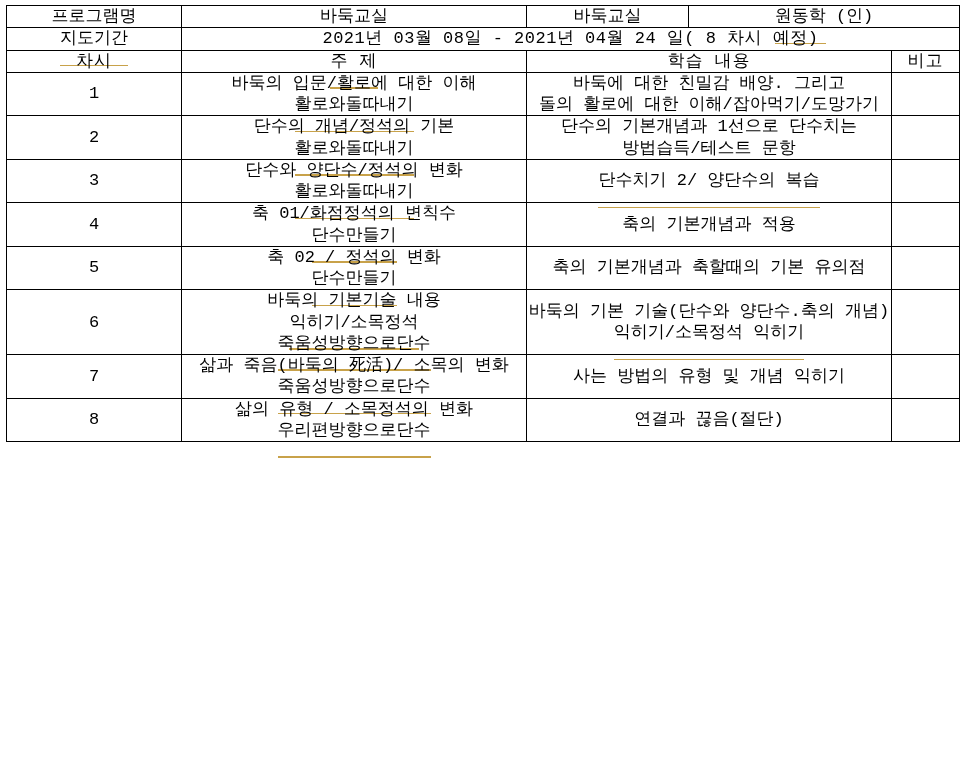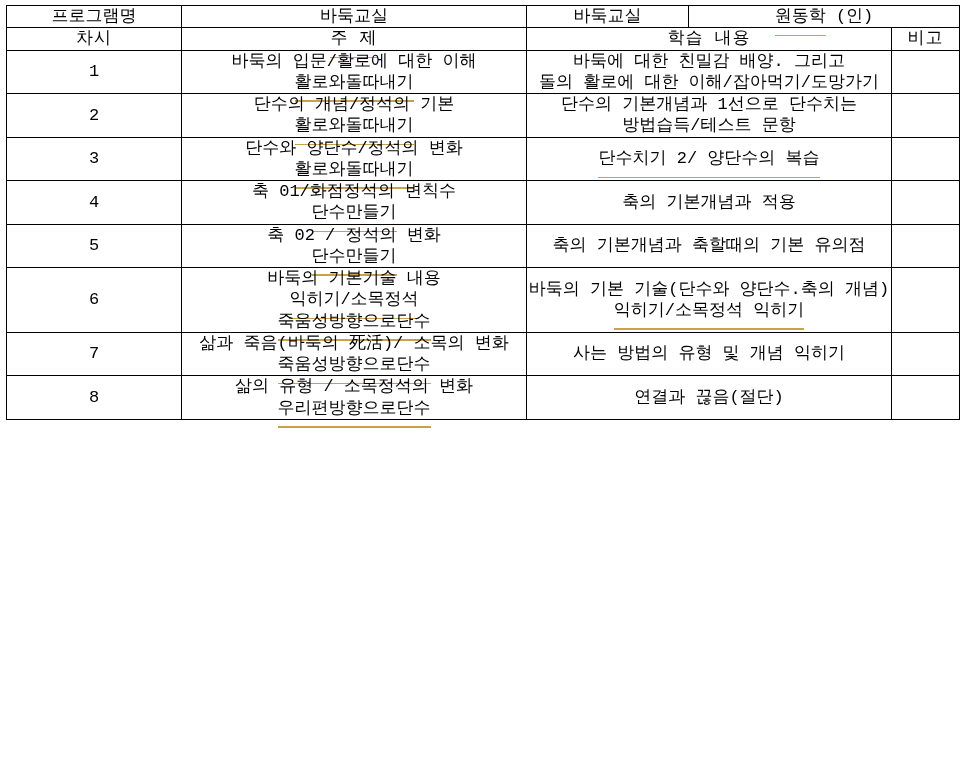--- a/index.html
+++ b/index.html
@@ -63,21 +63,21 @@
     padding: 5px 8px;
     font-size: 16px;
     line-height: 1.45;
     margin-top: 34px;
   }
   .squig {
     background-image: linear-gradient(#c8a24a, #c8a24a);
     background-repeat: repeat-x;
     background-size: 3px 1.5px;
     background-position: 0 100%;
-    padding-bottom: 10px;
+    padding-bottom: 18px;
   }
   .row-period {
     font-size: 17px;
     letter-spacing: 0.5px;
   }
   .goal-line {
     display: block;
     text-align: center;
     padding: 2px 0;
   }
@@ -115,20 +115,26 @@
         <td class="pad hdr-label">프로그램명</td>
         <td class="pad">바둑교실</td>
         <td class="pad hdr-label">바둑교실</td>
         <td class="pad" colspan="2">
           <span class="squig">원동학</span>
           <span>(인)</span>
         </td>
       </tr>
 
 
+      <tr>
+        <td class="pad hdr-label">
+          <span class="squig">지도기간</span>
+        </td>
+        <td class="pad row-period" colspan="4">2021년 03월  08일 - 2021년  04월  24 일(  8  차시 예정)</td>
+      </tr>
 
 
 
       <tr>
         <td class="colhdr">차시</td>
         <td class="colhdr">
           <span class="squig">주 제</span>
         </td>
         <td class="colhdr" colspan="2">학습 내용</td>
         <td class="colhdr">비고</td>

